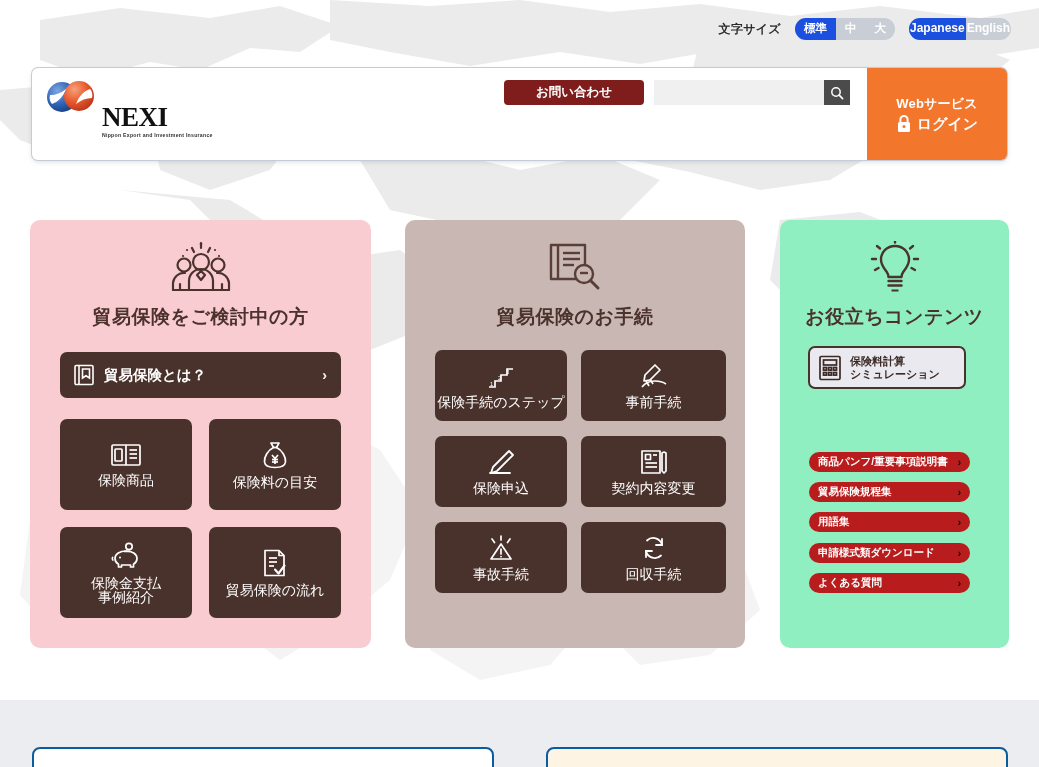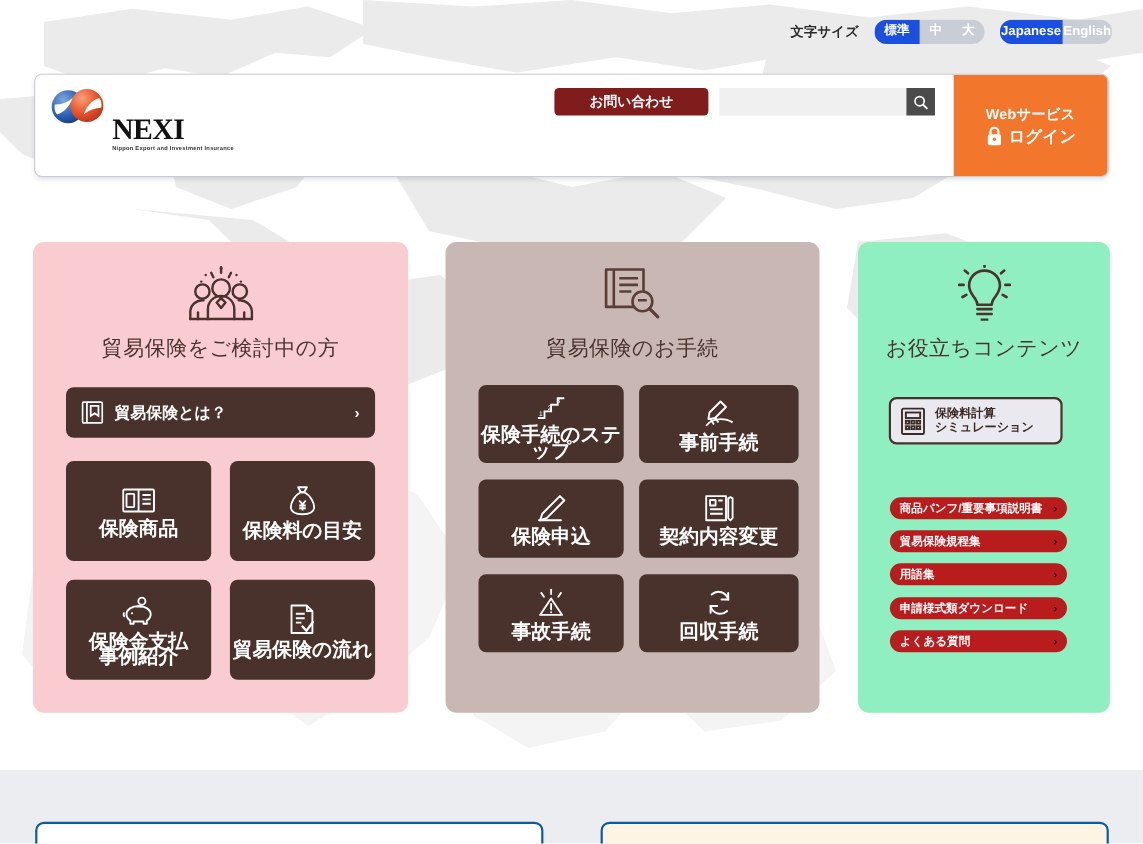--- a/index.html
+++ b/index.html
@@ -77,29 +77,29 @@
 
   
   .cards { position: absolute; left: 0; top: 220px; width: 1039px; height: 428px; z-index: 10; }
   .card { position: absolute; border-radius: 10px; }
   .card-pink  { left: 30px;  top: 0; width: 341px; height: 428px; background: #f9ccd2; }
   .card-tan   { left: 405px; top: 0; width: 340px; height: 428px; background: #c8b7b3; }
   .card-green { left: 780px; top: 0; width: 229px; height: 428px; background: #90efc0; }
 
   .card-head { text-align: center; padding-top: 20px; }
   .card-icon { height: 56px; display: flex; align-items: center; justify-content: center; }
-  .card-title { margin-top: 8px; font-size: 19px; font-weight: 400; color: #4b322c; letter-spacing: .5px; }
+  .card-title { margin-top: 8px; font-size: 19px; font-weight: 700; color: #4b322c; letter-spacing: .5px; }
 
   
   .tile {
     background: #4a322c; color: #fff; border-radius: 7px;
     display: flex; flex-direction: column; align-items: center; justify-content: center;
     cursor: pointer; text-align: center;
   }
-  .tile-label { font-size: 18px; font-weight: 700; line-height: 14px; margin-top: 6px; }
+  .tile-label { font-size: 14px; font-weight: 400; line-height: 14px; margin-top: 6px; }
 
   
   .wide-tile {
     position: absolute; left: 30px; top: 132px; width: 281px; height: 46px;
     background: #4a322c; border-radius: 7px; display: flex; align-items: center;
     padding: 0 14px; cursor: pointer; color: #fff;
   }
   .wide-tile-label { font-size: 14.5px; font-weight: 700; margin-left: 10px; flex: 1; }
   .chev { font-size: 14px; font-weight: 700; opacity: .95; }
 
@@ -108,21 +108,21 @@
   .pink-grid .tile { height: 91px; }
 
   
   .tan-grid { left: 30px; top: 130px; grid-template-columns: 132px 145px; gap: 15px 14px; }
   .tan-grid .tile { height: 71px; }
 
   
   .green-btn {
     position: absolute; left: 28px; width: 158px; height: 43px;
     background: #e9e9ef; border: 2px solid #4a322c; border-radius: 7px;
-    display: flex; align-items: center; padding: 0 8px; cursor: pointer; margin-top: 15px;
+    display: flex; align-items: center; padding: 0 8px; cursor: pointer;
   }
   .green-btn-label { font-size: 11px; font-weight: 700; color: #3b2a26; line-height: 13px; margin-left: 8px; }
   .green-pill {
     position: absolute; left: 29px; width: 161px; height: 20px;
     background: #b91c1c; border-radius: 10px; display: flex; align-items: center;
     justify-content: space-between; padding: 0 9px; cursor: pointer;
   }
   .green-pill-label { font-size: 10.5px; font-weight: 700; color: #fff; white-space: nowrap; }
   .green-pill .chev { font-size: 10px; }
 

